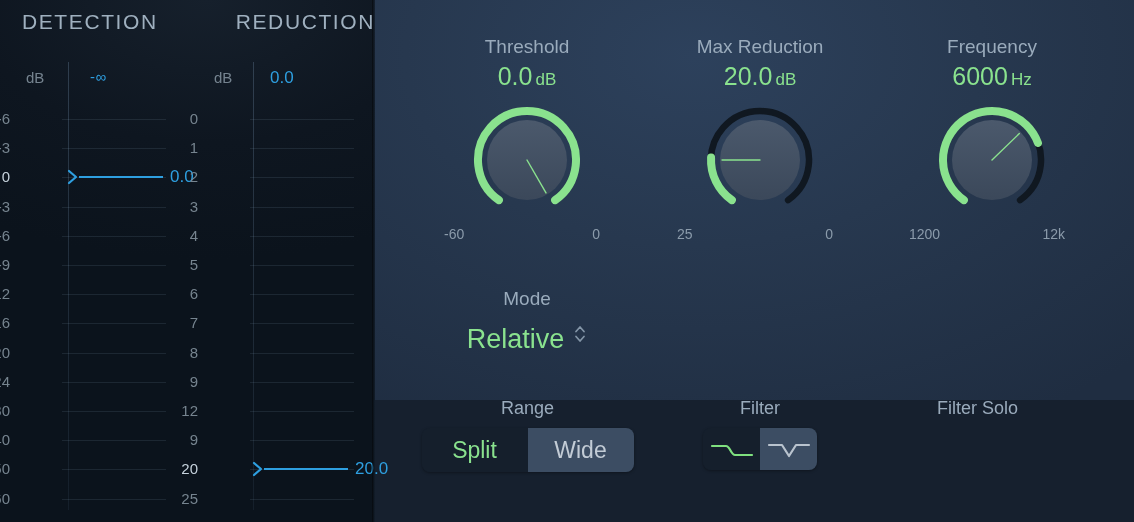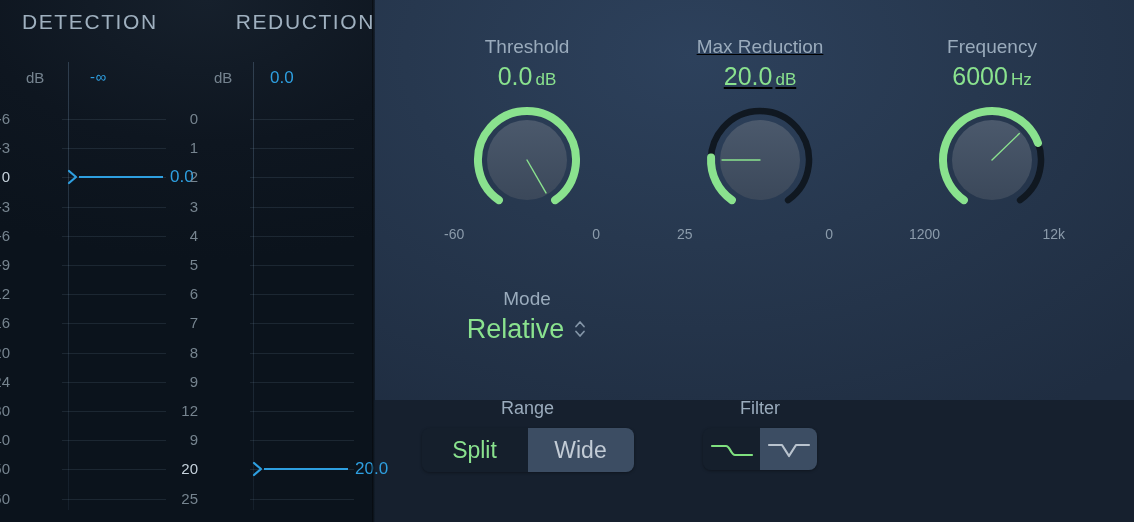--- a/index.html
+++ b/index.html
@@ -98,21 +98,21 @@
     position:relative;
     flex:1 1 auto; height:400px;
     background:
       radial-gradient(ellipse 640px 420px at 42% 14%, #2d415c 0%, #27384f 45%, #1f2d41 100%),
       #24344a;
   }
 
   .knob-row { position:absolute; top:36px; left:0; width:100%; height:230px; }
   .knob-unit { position:absolute; width:210px; text-align:center; }
   .knob-unit.k1 { left:47px; }
-  .knob-unit.k2 { left:280px;text-decoration:underline; }
+  .knob-unit.k2 { left:280px; }
   .knob-unit.k3 { left:512px; }
 
   .knob-label {
     font-size:19px; color:#9aabbc; margin-bottom:3px; font-weight:400;
   }
   .knob-readout {
     font-size:25px; color:#8ae28e; line-height:30px; margin-bottom:9px;
     white-space:nowrap;
   }
   .knob-readout .ru { font-size:17px; color:#8ae28e; margin-left:3px; }
@@ -128,23 +128,23 @@
   .knob-range span {
     position:absolute; top:0; font-size:14px; color:#8b9bab; line-height:18px;
   }
   .knob-range .lo { left:6px; }
   .knob-range .hi { right:16px; }
 
   
   .mode-block {
     position:absolute; top:288px; left:47px; width:210px; text-align:center;
   }
-  .mode-label { font-size:19px; color:#9aabbc; margin-bottom:2px; }
+  .mode-label { font-size:19px; color:#9aabbc; margin-bottom:12px; }
   .mode-value-row {
-    display:flex; align-items:center; justify-content:center; gap:9px;
+    display:flex; align-items:flex-start; justify-content:center; gap:9px;
   }
   .mode-value { font-size:27px; color:#8ae28e; line-height:34px; }
   .mode-chev { width:14px; height:24px; }
 
   
   .bottom-row { position:absolute; top:398px; left:0; width:100%; height:110px; }
   .sw-group { position:absolute; text-align:center; }
   .sw-group .sw-title {
     font-size:18px; color:#9aabbc; margin-bottom:9px;
   }
@@ -442,16 +442,17 @@
 
       <div class="sw-group range">
         <div class="sw-title">Range</div>
         <div class="seg">
           <div class="seg-btn text on">Split</div>
           <div class="seg-btn text off">Wide</div>
         </div>
       </div>
 
       <div class="sw-group solo">
+        <div class="sw-title">Filter Solo</div>
       </div>
     </div>
   </div>
 </div>
 
 </body></html>

